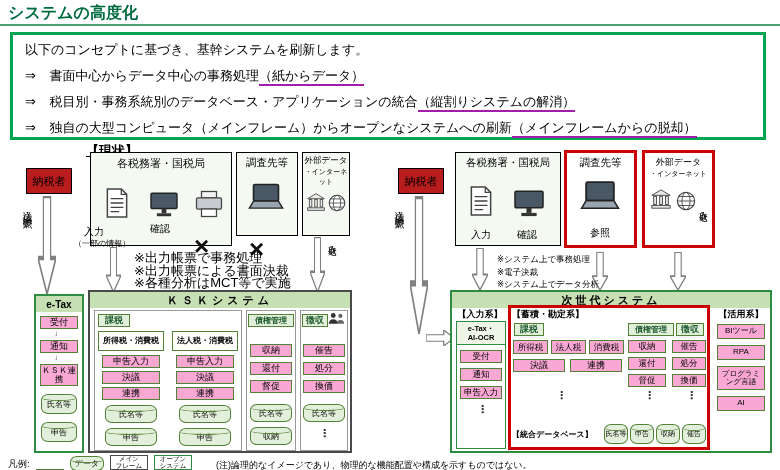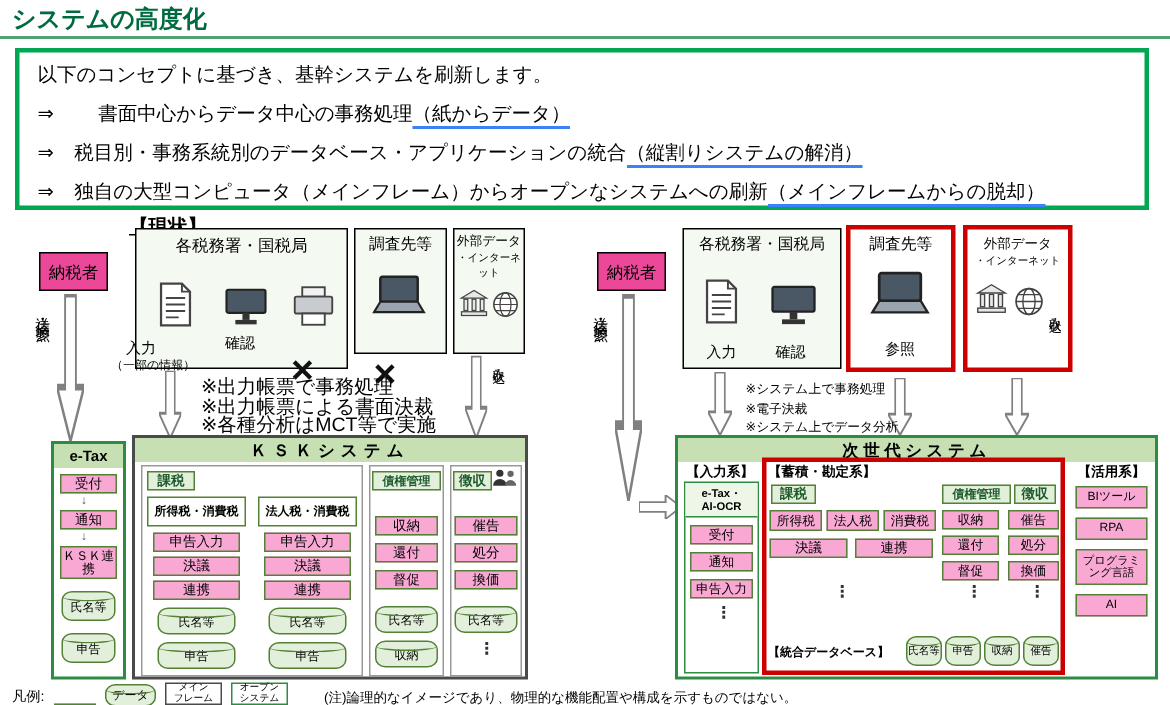--- a/index.html
+++ b/index.html
@@ -10,26 +10,26 @@
   .cc { display:flex; align-items:center; justify-content:center; text-align:center; }
   .fbox { background:#f9a8d4; border:1px solid #538135; font-size:9px; line-height:1.05; }
   .hdrbox { background:#fff; border:1px solid #538135; font-weight:bold; line-height:1.1; }
   .cyl { background:#e2efda; border:1px solid #538135; border-radius:7px/6px; font-size:8px; }
   .cyl::after { content:""; position:absolute; left:0; top:0; width:100%; height:5px;
                 border-bottom:1px solid #538135; border-radius:0 0 50% 50%; }
   .chip { background:#e2efda; border:1px solid #538135; color:#1e5c2e; font-weight:bold; font-size:9px; }
   .vtext { writing-mode:vertical-rl; text-orientation:upright; letter-spacing:2px; }
   .xmark { font-size:26px; font-weight:bold; color:#111; line-height:1; }
   .bbox { border:1px solid #000; background:#f4faf1; }
-  .whitebox { border:1.5px solid #000; background:#ec4899;text-align:right; }
+  .whitebox { border:1.5px solid #000; background:#b91c1c;text-align:right; }
   .sysmain { border:2px solid #4a4a4a; background:#fff; }
   .sysopen { border:2px solid #2e8b42; background:#fff; }
   .syshdr { background:#c6e0b4; font-weight:bold; }
   .redbox { border:3px solid #cc0000; background:#fff; }
-  .hl { border-bottom:2px solid #3b82f6; padding-bottom:1px; }
+  .hl { border-bottom:2px solid #a21caf; padding-bottom:1px; }
   .note9 { font-size:13px; line-height:12.5px; }
   .grouplabel { font-weight:bold; font-size:9px; text-align:center; }
   .sectionbox { border:1px solid #999; }
   .dots { font-size:11px; font-weight:bold; color:#333; line-height:1; }
   .prewrap { white-space:pre-line; }
 </style>
 </head>
 <body>
 
 <svg width="0" height="0" style="position:absolute" aria-hidden="true">
@@ -82,21 +82,21 @@
 
 <div class="page">
 
   <div class="abs" style="left:8px;top:3px;font-size:16px;font-weight:bold;color:#006b3f;">システムの高度化</div>
   <div class="abs" style="left:0;top:24px;width:780px;height:2px;background:#4fa372;"></div>
 
   <div class="abs" style="left:10px;top:32px;width:756px;height:108px;border:3px solid #00a651;padding:6px 12px;">
     <div style="font-size:13px;">以下のコンセプトに基づき、基幹システムを刷新します。</div>
     <div style="font-size:13px;margin-top:8px;">
       <span>⇒</span>
-      <span style="margin-left:26px;">書面中心からデータ中心の事務処理</span><span class="hl">（紙からデータ）</span>
+      <span style="margin-left:10px;">書面中心からデータ中心の事務処理</span><span class="hl">（紙からデータ）</span>
     </div>
     <div style="font-size:13px;margin-top:8px;">
       <span>⇒</span>
       <span style="margin-left:10px;">税目別・事務系統別のデータベース・アプリケーションの統合</span><span class="hl">（縦割りシステムの解消）</span>
     </div>
     <div style="font-size:13px;margin-top:8px;">
       <span>⇒</span>
       <span style="margin-left:10px;">独自の大型コンピュータ（メインフレーム）からオープンなシステムへの刷新</span><span class="hl">（メインフレームからの脱却）</span>
     </div>
   </div>

